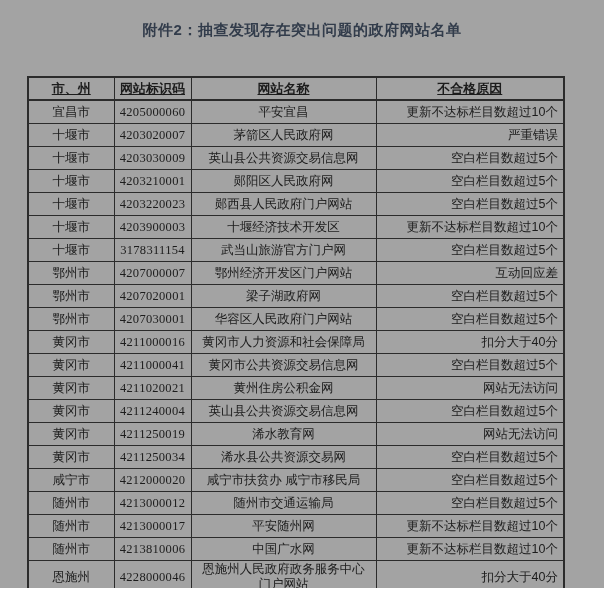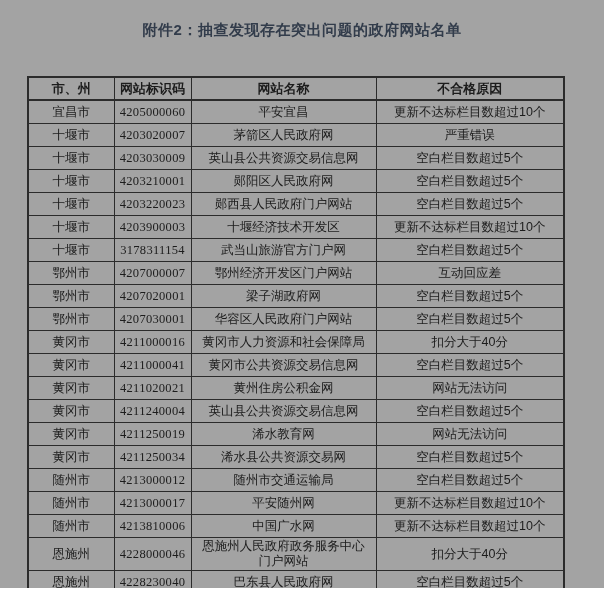--- a/index.html
+++ b/index.html
@@ -46,32 +46,33 @@
   table.report {
     border-width: 2px;
   }
   table.report th {
     height: 21px;
     font-weight: bold;
     text-align: center;
     padding: 0 2px;
     border-bottom-width: 2px;
     font-size: 13px;
+    text-decoration: underline;
   }
   table.report td {
     height: 20px;
     padding: 1px 5px;
     vertical-align: middle;
     line-height: 15px;
     overflow: hidden;
   }
   td.col-city   { text-align: center; }
   td.col-code   { text-align: center; font-family: Liberation Serif, serif; letter-spacing: 0.3px; }
   td.col-site   { text-align: center; }
-  td.col-reason { text-align: center; }
+  td.col-reason { text-align: right; }
   .u { text-underline-offset: 2px; }
 </style>
 </head>
 <body>
 
 <div class="page">
 
   <h1 class="doc-title">附件2：抽查发现存在突出问题的政府网站名单</h1>
 
   <table class="report">
@@ -180,20 +181,26 @@
           <td class="col-site">浠水教育网</td>
           <td class="col-reason">网站无法访问</td>
         </tr>
         <tr>
           <td class="col-city">黄冈市</td>
           <td class="col-code">4211250034</td>
           <td class="col-site">浠水县公共资源交易网</td>
           <td class="col-reason u">空白栏目数超过5个</td>
         </tr>
         <tr>
+          <td class="col-city">咸宁市</td>
+          <td class="col-code">4212000020</td>
+          <td class="col-site">咸宁市扶贫办 咸宁市移民局</td>
+          <td class="col-reason u">空白栏目数超过5个</td>
+        </tr>
+        <tr>
           <td class="col-city">随州市</td>
           <td class="col-code">4213000012</td>
           <td class="col-site">随州市交通运输局</td>
           <td class="col-reason u">空白栏目数超过5个</td>
         </tr>
         <tr>
           <td class="col-city">随州市</td>
           <td class="col-code">4213000017</td>
           <td class="col-site">平安随州网</td>
           <td class="col-reason">更新不达标栏目数超过10个</td>

